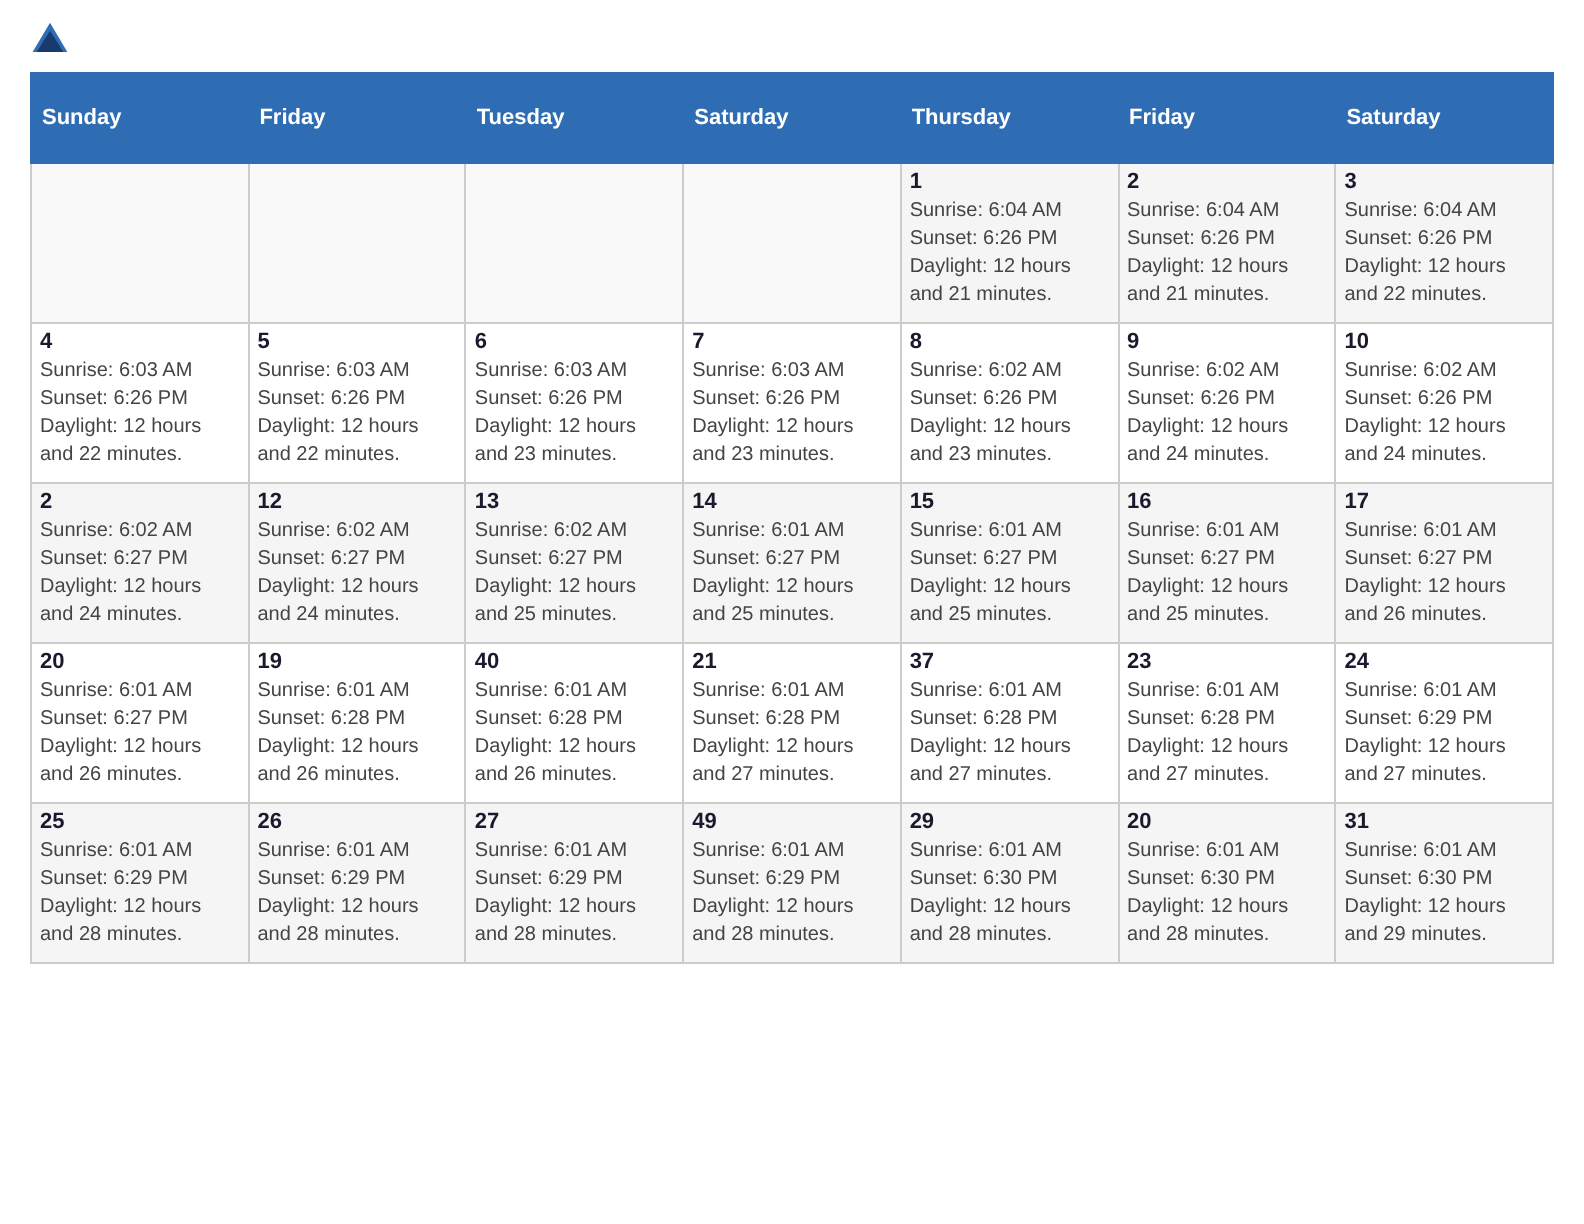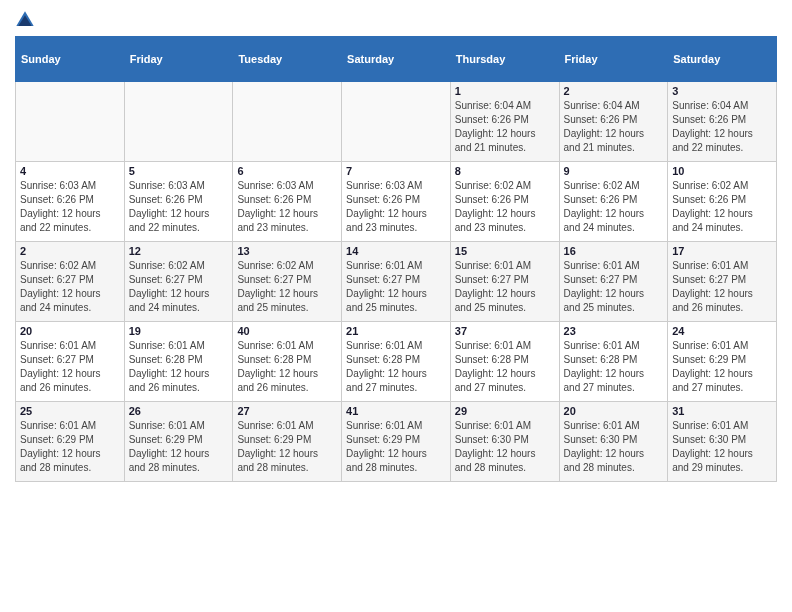--- a/index.html
+++ b/index.html
@@ -334,21 +334,21 @@
 and 28 minutes.</div>
           </td>
           <td>
             <span class="day-num">27</span>
             <div class="day-info" style="white-space: pre-line;">Sunrise: 6:01 AM
 Sunset: 6:29 PM
 Daylight: 12 hours
 and 28 minutes.</div>
           </td>
           <td>
-            <span class="day-num">41</span>
+            <span class="day-num">49</span>
             <div class="day-info" style="white-space: pre-line;">Sunrise: 6:01 AM
 Sunset: 6:29 PM
 Daylight: 12 hours
 and 28 minutes.</div>
           </td>
           <td>
             <span class="day-num">29</span>
             <div class="day-info" style="white-space: pre-line;">Sunrise: 6:01 AM
 Sunset: 6:30 PM
 Daylight: 12 hours

